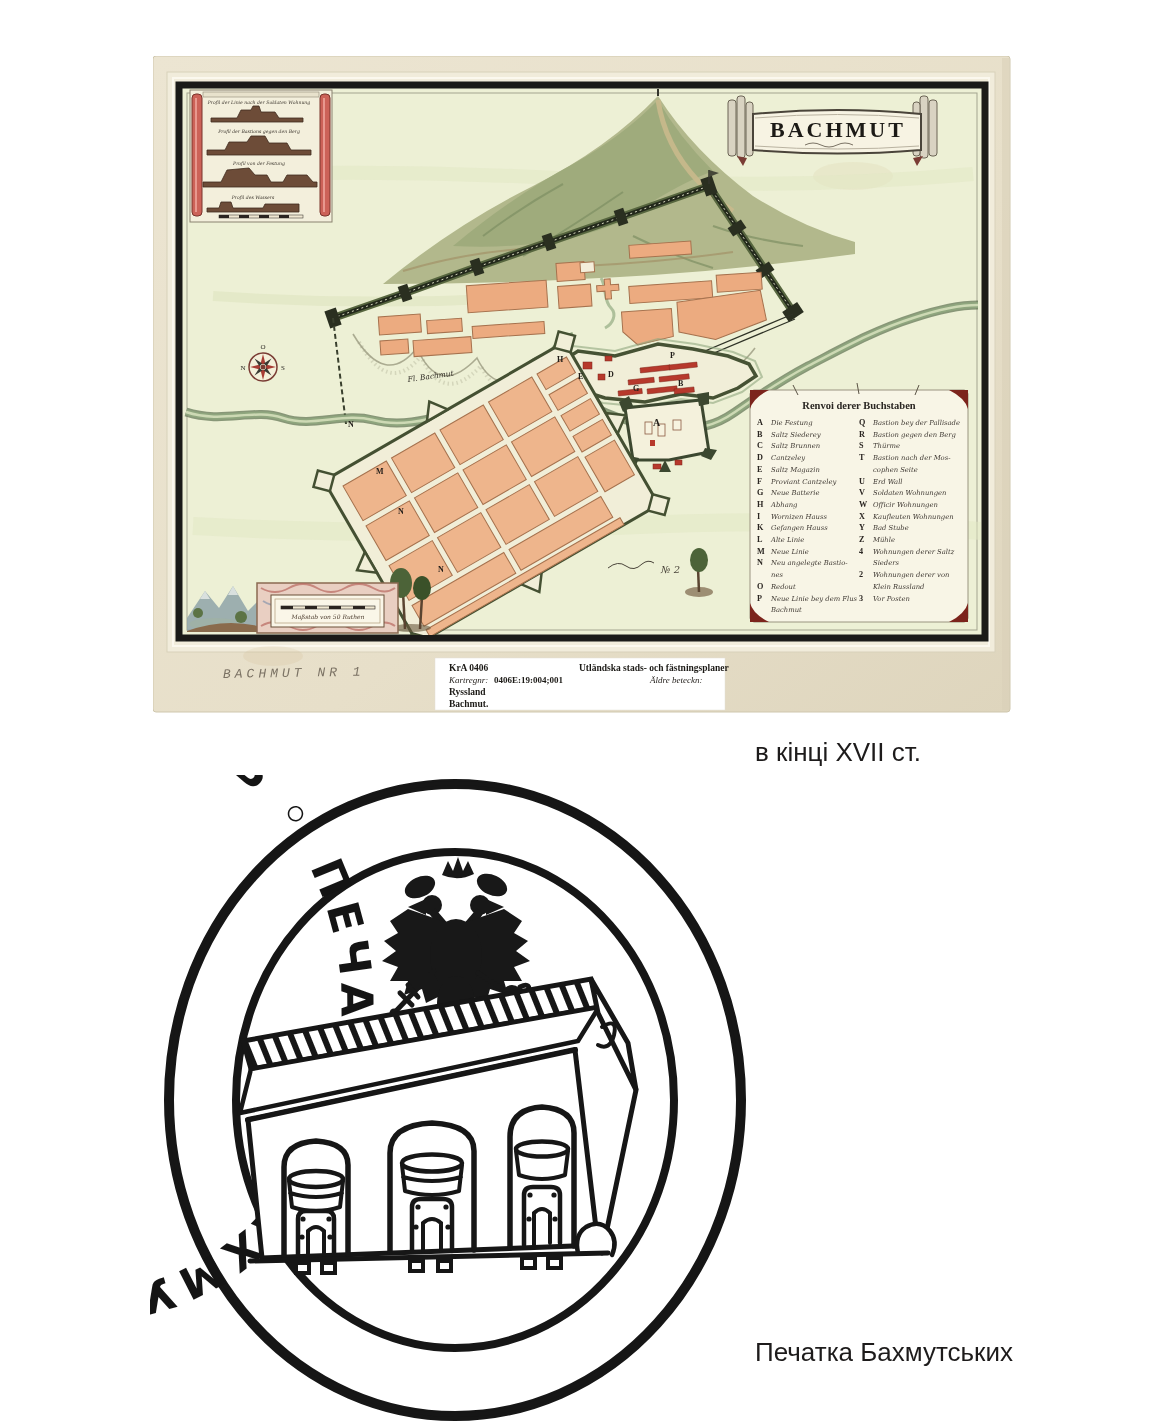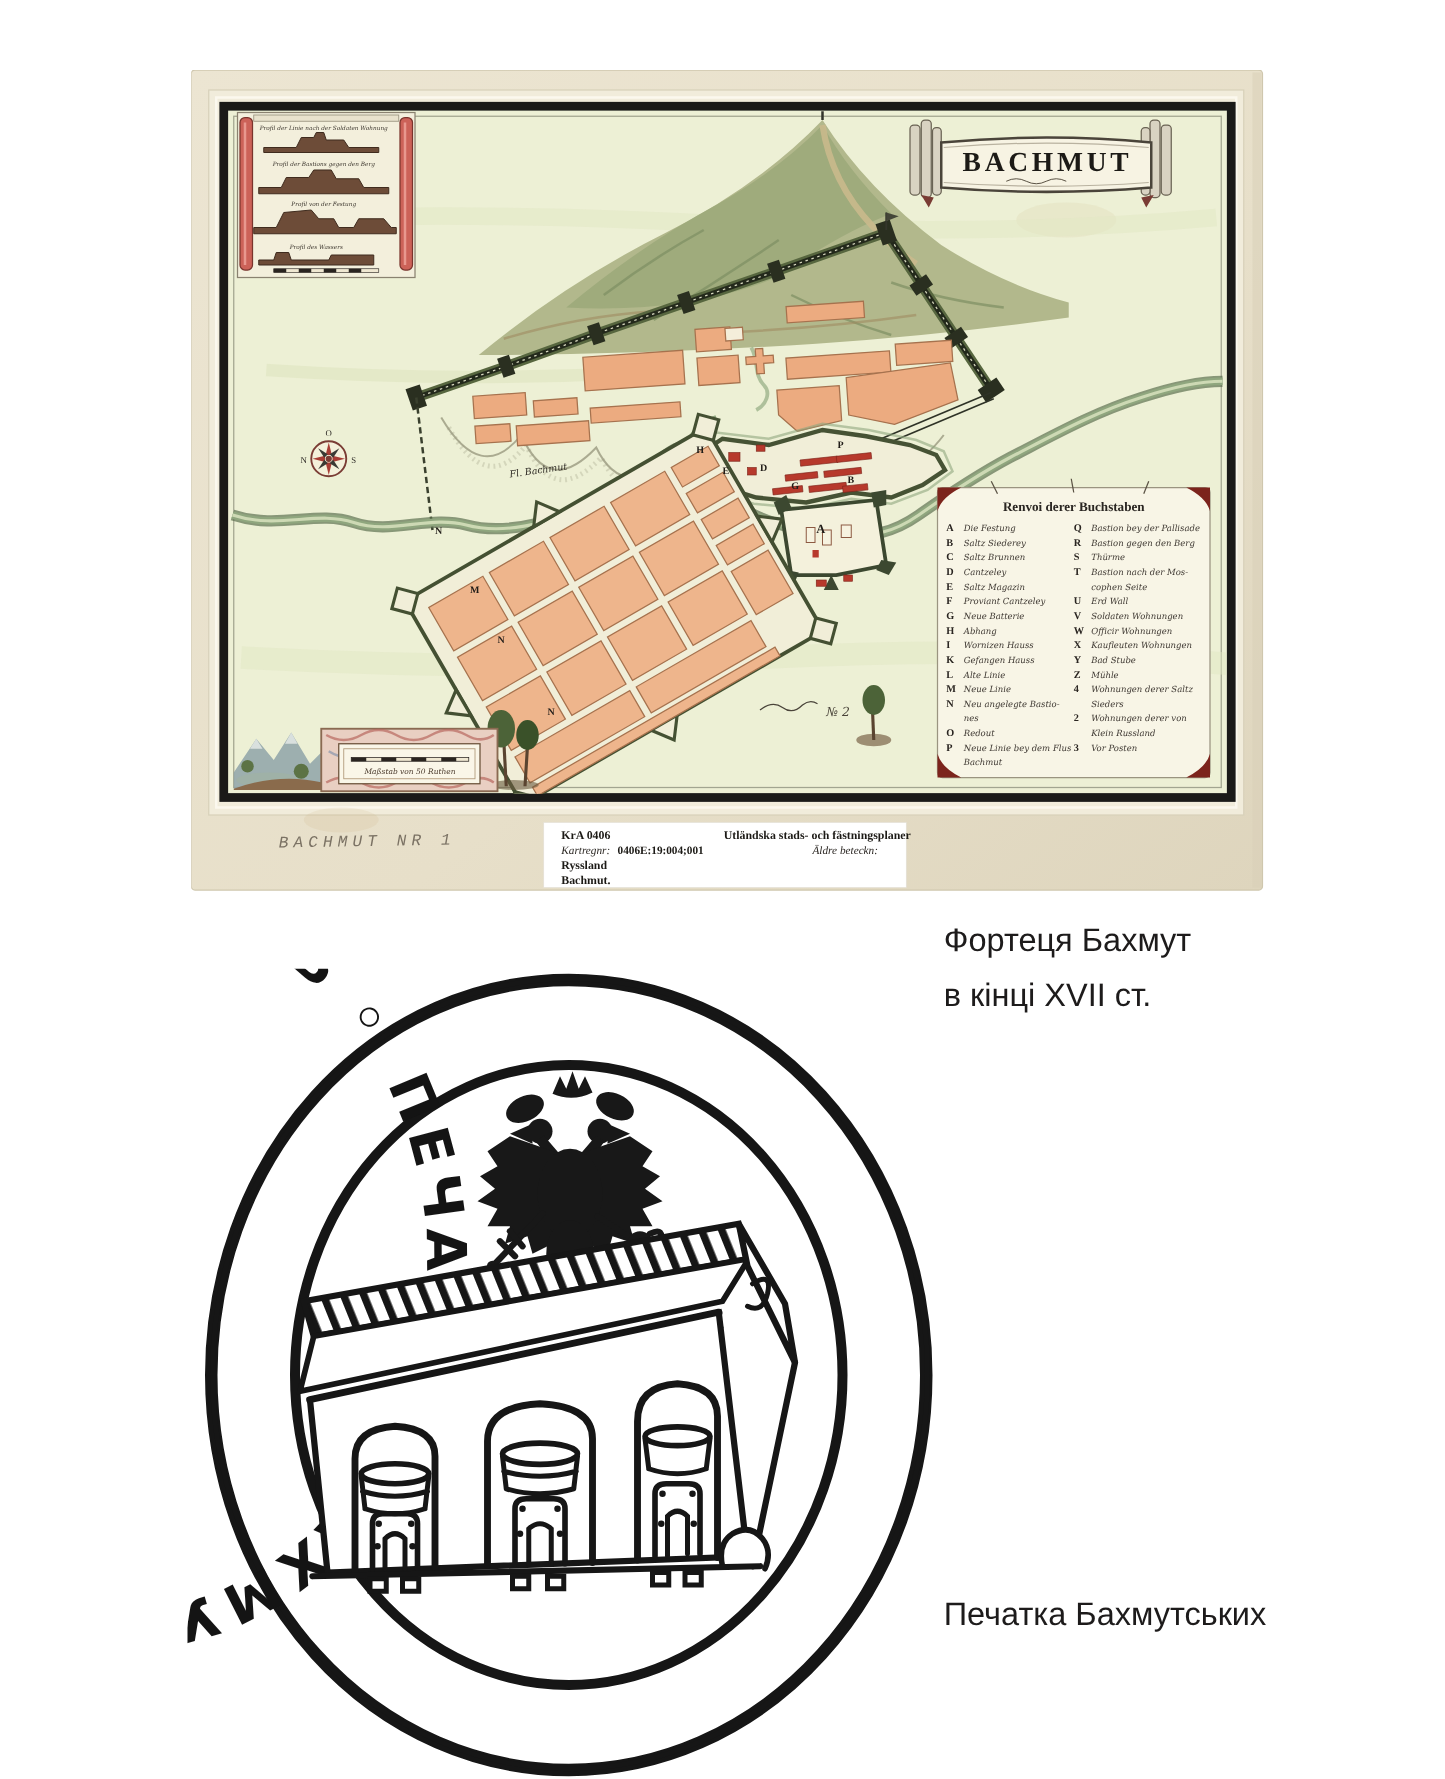--- a/index.html
+++ b/index.html
@@ -3,21 +3,21 @@
 <meta charset="utf-8">
 <style>
   html,body{margin:0;padding:0;background:#ffffff;}
   .page{position:relative;width:1156px;height:1423px;background:#ffffff;overflow:hidden;
         font-family:"Liberation Sans",sans-serif;}
   .map-wrap{position:absolute;left:153px;top:56px;width:858px;height:658px;}
   .seal-wrap{position:absolute;left:150px;top:775px;width:610px;height:650px;}
   .cap{position:absolute;left:755px;width:400px;font-size:26px;line-height:44px;color:#1d1b1b;}
   .cap div{white-space:nowrap;}
   #cap-map{top:730px;}
-  #cap-seal{top:1269px;}
+  #cap-seal{top:1330px;}
   svg text{user-select:none;}
 </style>
 </head>
 <body>
 
 <div class="page">
 
   <div class="map-wrap">
   <svg viewBox="0 0 858 658" width="858" height="658">
     <defs>
@@ -405,21 +405,20 @@
       <text x="296" y="627" font-family="Liberation Serif" ,serif="" font-style="italic" font-size="9" fill="#2a2622">Kartregnr:</text>
       <text x="341" y="627" font-family="Liberation Serif" ,serif="" font-weight="bold" font-size="9" fill="#1c1a16">0406E:19:004;001</text>
       <text x="497" y="627" font-family="Liberation Serif" ,serif="" font-style="italic" font-size="9" fill="#2a2622">Äldre beteckn:</text>
       <text x="296" y="639" font-family="Liberation Serif" ,serif="" font-weight="bold" font-size="9.5" fill="#1c1a16">Ryssland</text>
       <text x="296" y="651" font-family="Liberation Serif" ,serif="" font-weight="bold" font-size="9.5" fill="#1c1a16">Bachmut.</text>
     </g>
   </svg>
   </div>
 
   <div class="cap" id="cap-map">
-    <div>Фортеця Бахмут</div>
     <div>в кінці XVII ст.</div>
   </div>
 
   <div class="seal-wrap">
   <svg viewBox="0 0 610 650" width="610" height="650">
     <defs>
       <pattern id="roofHatch" patternUnits="userSpaceOnUse" width="15" height="15" patternTransform="rotate(-22)">
         <rect width="15" height="15" fill="#ffffff"></rect>
         <rect x="0" width="6" height="15" fill="#161616"></rect>
       </pattern>

